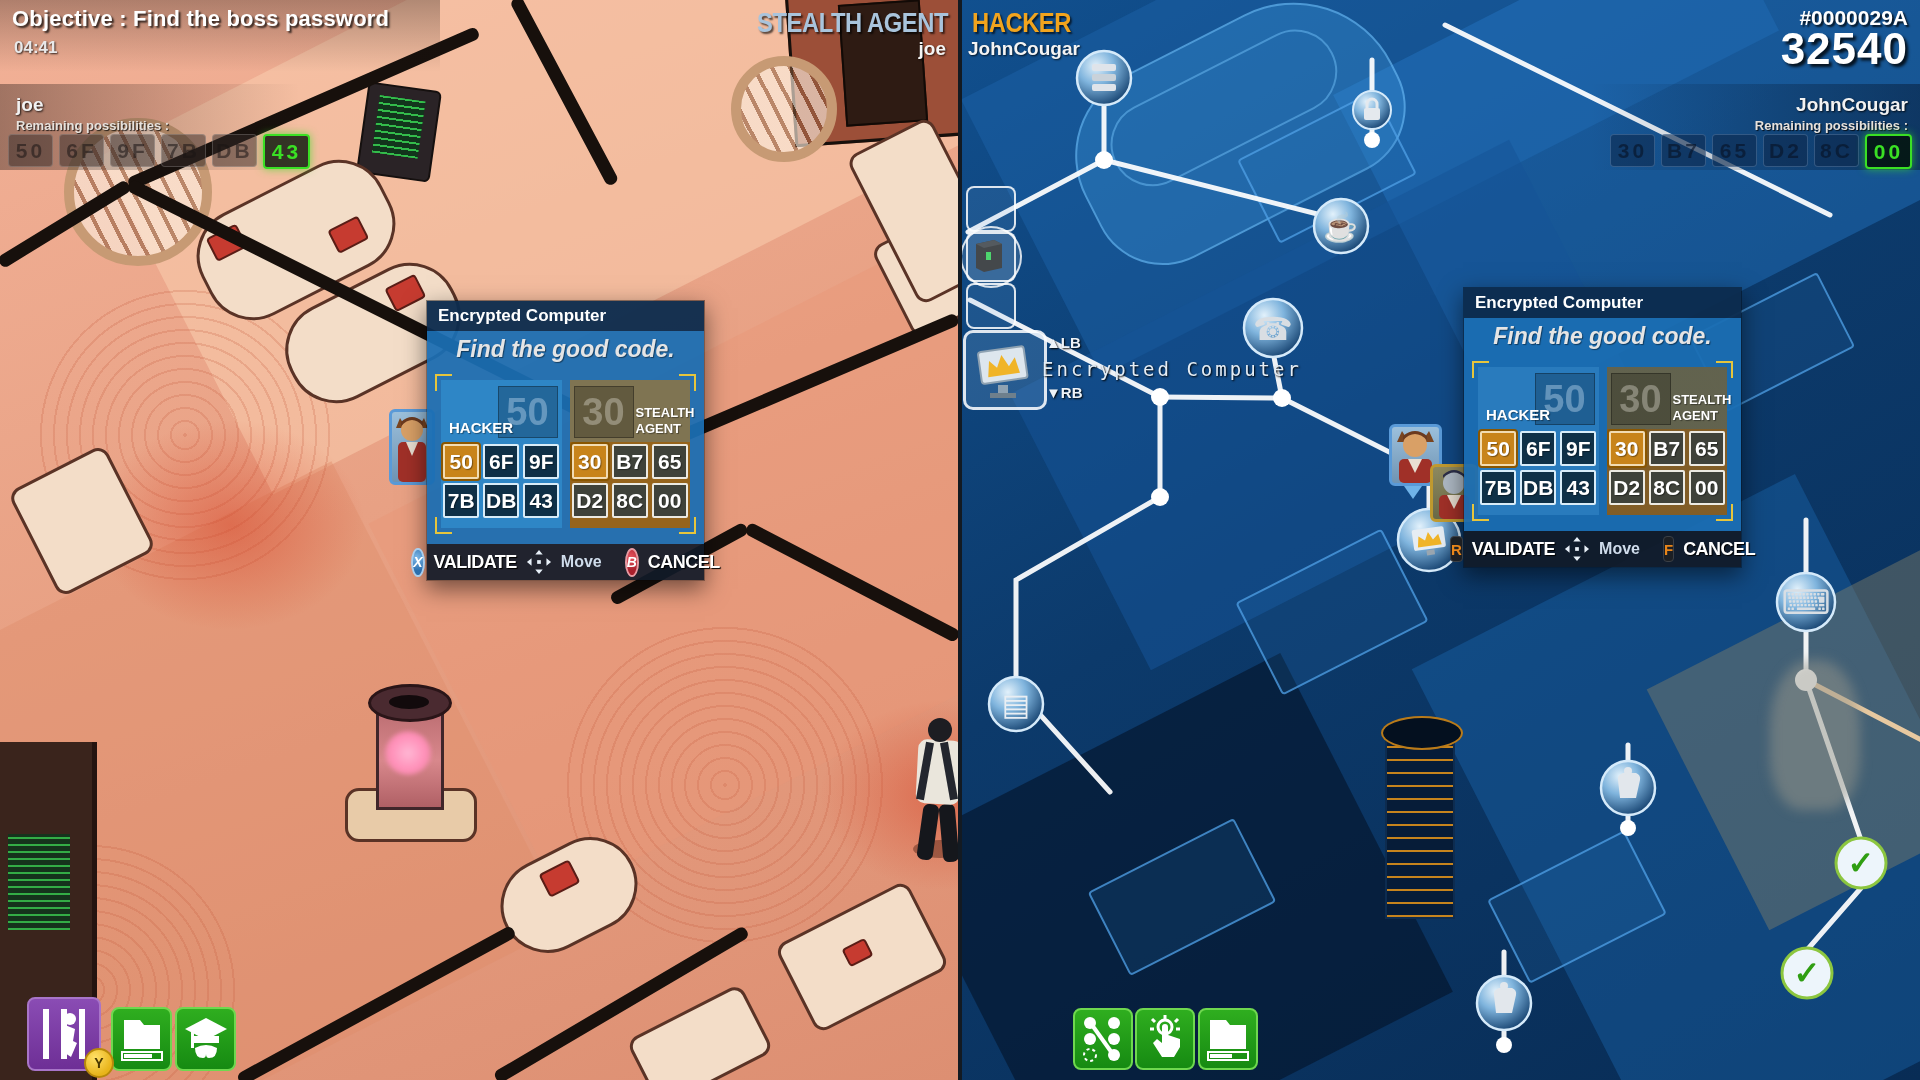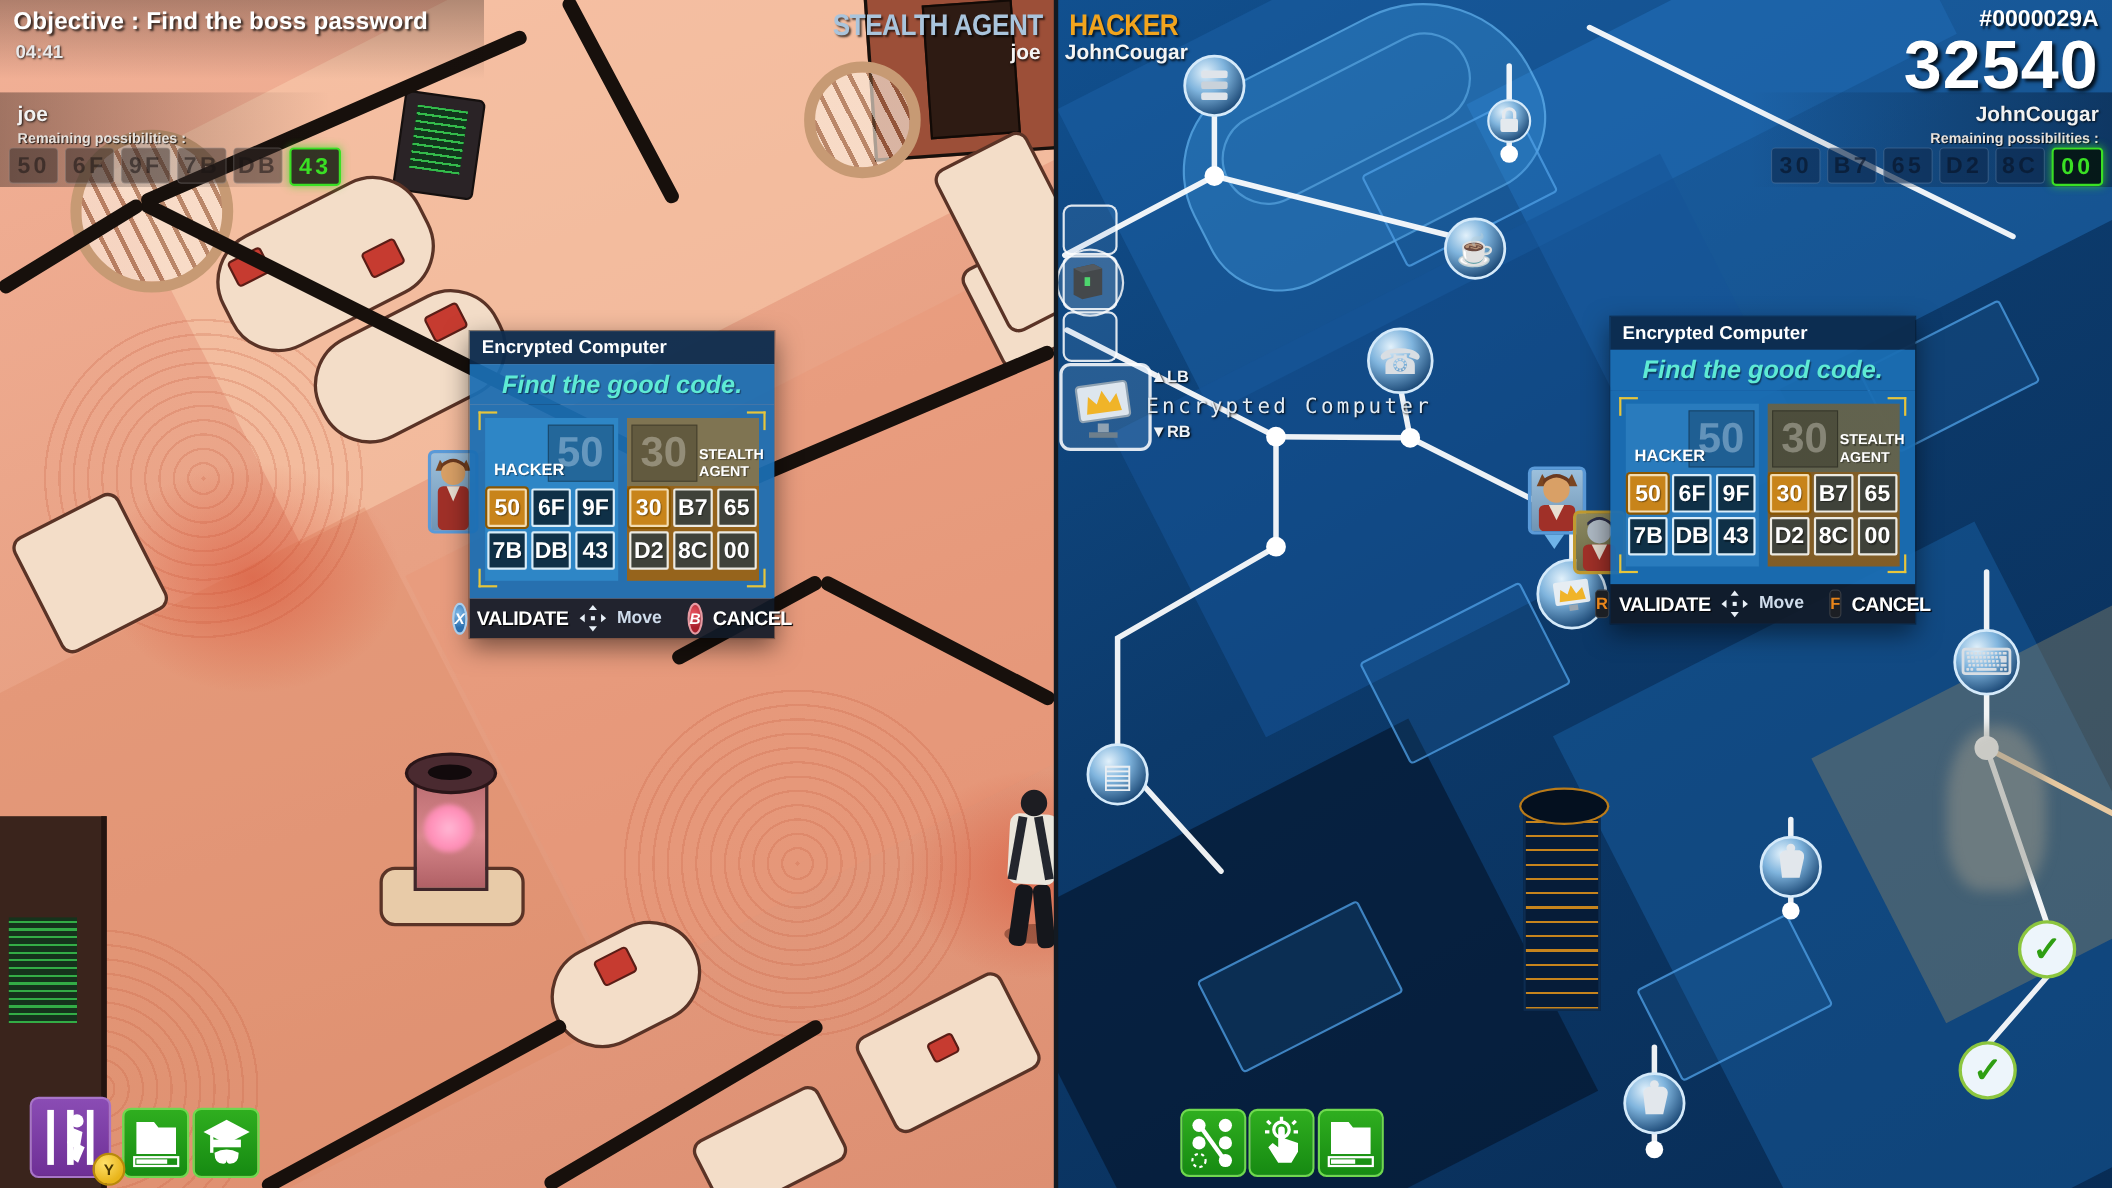--- a/index.html
+++ b/index.html
@@ -40,29 +40,29 @@
   .codes-row{display:flex;gap:6px;z-index:20;}
   .code-box{width:43px;height:31px;border-radius:4px;display:flex;align-items:center;justify-content:center;
             font-size:21px;font-weight:bold;letter-spacing:3px;}
   .code-box.dim{background:rgba(52,42,40,.5);border:1px solid rgba(255,255,255,.18);color:rgba(25,20,20,.55);}
   .hacker-half .code-box.dim{background:rgba(14,42,78,.6);border:1px solid rgba(160,200,240,.25);color:rgba(8,20,40,.65);}
   .code-box.live{background:rgba(4,18,6,.8);border:2px solid #3ae024;color:#3ae024;
                  box-shadow:0 0 8px rgba(58,224,36,.7);}
   .banner-role{font-size:27px;font-weight:bold;text-shadow:2px 2px 2px rgba(0,0,0,.65);letter-spacing:-.5px;z-index:20;}
   .banner-name{font-size:19px;font-weight:bold;color:#f4f4f4;text-shadow:1px 1px 2px rgba(0,0,0,.75);z-index:20;}
   .score-id{right:12px;top:6px;font-size:21px;font-weight:bold;color:#fff;text-shadow:2px 2px 2px rgba(0,0,0,.8);z-index:20;}
-  .score-pts{right:12px;top:24px;font-size:62px;font-weight:800;color:#fff;letter-spacing:1px;
+  .score-pts{right:12px;top:24px;font-size:44px;font-weight:800;color:#fff;letter-spacing:1px;
              text-shadow:3px 3px 3px rgba(0,0,0,.8);z-index:20;}
 
   
   .panel{position:absolute;width:277px;z-index:30;box-shadow:0 8px 22px rgba(0,0,0,.5);border:1px solid rgba(0,0,0,.45);}
   .p-title{height:30px;line-height:30px;padding-left:11px;background:rgba(12,44,78,.96);
            color:#fff;font-size:17px;font-weight:bold;}
   .p-sub{height:37px;line-height:37px;text-align:center;background:rgba(27,109,178,.94);
-         color:#5eead4;font-size:23px;font-weight:bold;font-style:italic;text-shadow:1px 1px 1px rgba(0,0,0,.45);}
+         color:#e5e5e5;font-size:23px;font-weight:bold;font-style:italic;text-shadow:1px 1px 1px rgba(0,0,0,.45);}
   .p-body{position:relative;background:rgba(27,109,178,.94);padding:8px 10px 12px 10px;}
   .frame{position:relative;display:flex;gap:8px;padding:4px;}
   .corner{position:absolute;width:15px;height:15px;border:2px solid #e6c53c;}
   .corner.tl{left:-2px;top:-2px;border-right:none;border-bottom:none;}
   .corner.tr{right:-2px;top:-2px;border-left:none;border-bottom:none;}
   .corner.bl{left:-2px;bottom:-2px;border-right:none;border-top:none;}
   .corner.br{right:-2px;bottom:-2px;border-left:none;border-top:none;}
   .pcol{width:124px;padding-bottom:10px;}
   .pcol.hck{background:#2e86c6;}
   .pcol.agt{background:linear-gradient(#7f7452 0,#7f7452 62px,#96641c 62px);}

